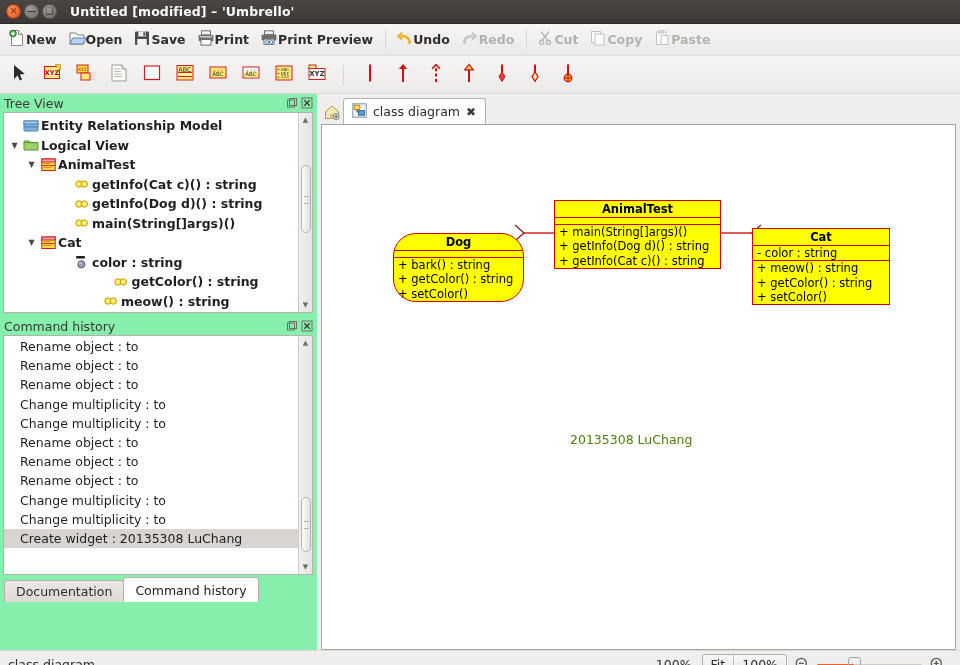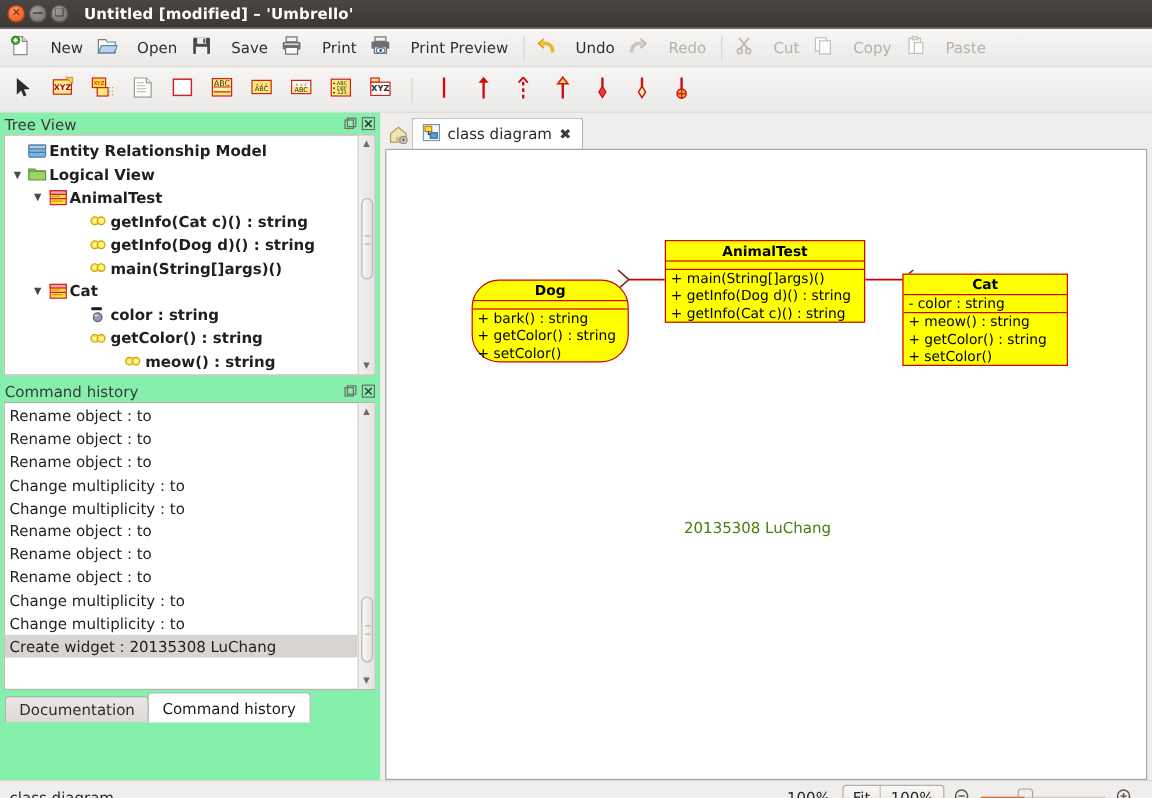--- a/index.html
+++ b/index.html
@@ -27,22 +27,22 @@
   #titletext { color: #fdfdfd; font-weight: bold; font-size: 12.5px;
                margin-left: 10px; letter-spacing: 0.1px; }
 
   
   #toolbar-main {
     height: 32px; display:flex; align-items:center;
     background: linear-gradient(to bottom,#f7f6f5,#ebe9e7);
     border-bottom: 1px solid #dedbd8;
     padding: 0 4px;
   }
-  .tbtn { display:flex; align-items:center; gap:16px; padding: 2px 7px 2px 4px;
-          height:26px; border-radius:3px; cursor:pointer; white-space:nowrap; }
+  .tbtn { display:flex; align-items:center; gap:0; padding: 2px 7px 2px 4px;
+          height:26px; border-radius:3px; cursor:pointer; white-space:nowrap;font-weight:bold; }
   .tbtn .lbl { font-size: 12.5px; color:#2e2e2e; }
   .tbtn.disabled .lbl { color:#b4b1ae; }
   .tbsep { width:1px; height:20px; background:#d8d5d2; margin:0 5px; }
 
   #toolbar-tools {
     height: 38px; display:flex; align-items:center;
     background: linear-gradient(to bottom,#f6f5f4,#eceae8);
     border-bottom: 1px solid #d9d6d3;
     padding: 0 8px; gap: 9px;
   }
@@ -85,21 +85,21 @@
   #treelist { padding: 3px 0 0 0; }
   .trow { display:flex; align-items:center; height:19.5px; padding-left:4px;
           white-space:nowrap; cursor:pointer; }
   .trow .tw { width:13px; display:flex; align-items:center; justify-content:center;
               font-size:8px; color:#4a4a4a; }
   .trow .ti { width:20px; display:flex; align-items:center; justify-content:center; }
   .trow .tl { font-size:12.5px; color:#1f1f1f; }
 
   
   #cmdlist { padding-top:1px; }
-  .crow { height:19.2px; line-height:19.2px; padding-left:4px; font-size:12.5px;
+  .crow { height:19.2px; line-height:19.2px; padding-left:16px; font-size:12.5px;
           color:#1f1f1f; white-space:nowrap; cursor:pointer; }
   .crow.sel { background:#d7d4d1; }
 
   
   #btabs { height:27px; display:flex; align-items:flex-end;
            padding-left:4px; gap:0px; }
   .btab { height:22px; padding:0 11px; display:flex; align-items:center;
           font-size:12.5px; border:1px solid #b6b2ae;
           border-bottom:none; border-radius:3px 3px 0 0;
           background: linear-gradient(to bottom,#eae7e4,#ddd9d5);
@@ -567,21 +567,21 @@
               <span class="tw"></span>
               <span class="ti">
                 <svg width="16" height="15" viewBox="0 0 16 15">
                   <rect x="2" y="1" width="9" height="2.6" rx="1" fill="#1d1d1d"></rect>
                   <circle cx="7.4" cy="9.4" r="3.6" fill="#9b9bb5" stroke="#5a5a78"></circle>
                   <ellipse cx="6.3" cy="7.9" rx="1.5" ry="1" fill="#c8c8dc"></ellipse>
                 </svg>
               </span>
               <span class="tl">color : string</span>
             </div>
-            <div class="trow" style="padding-left: 55px;">
+            <div class="trow" style="padding-left: 55px; justify-content: center;">
               <span class="tw"></span>
               <span class="ti">
                 <svg width="16" height="14" viewBox="0 0 16 14">
                   <circle cx="5" cy="7" r="3.2" fill="#ffe85c" stroke="#c9a000"></circle>
                   <circle cx="10.3" cy="7" r="3.2" fill="#ffe85c" stroke="#c9a000"></circle>
                   <circle cx="5" cy="7" r="1.2" fill="#fff8c0"></circle>
                   <circle cx="10.3" cy="7" r="1.2" fill="#fff8c0"></circle>
                 </svg>
               </span>
               <span class="tl">getColor() : string</span>

